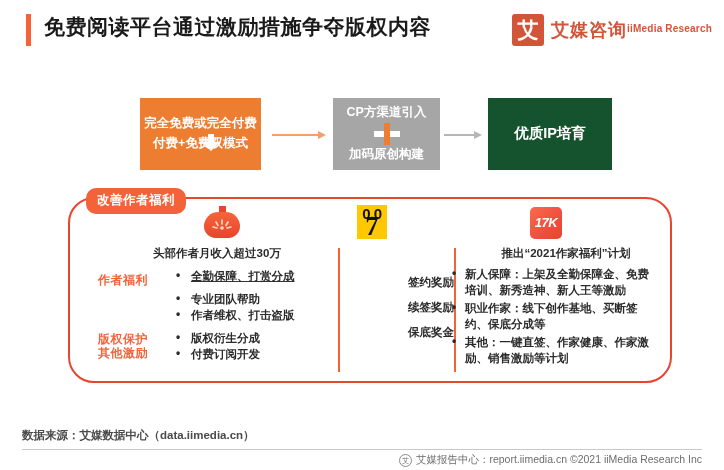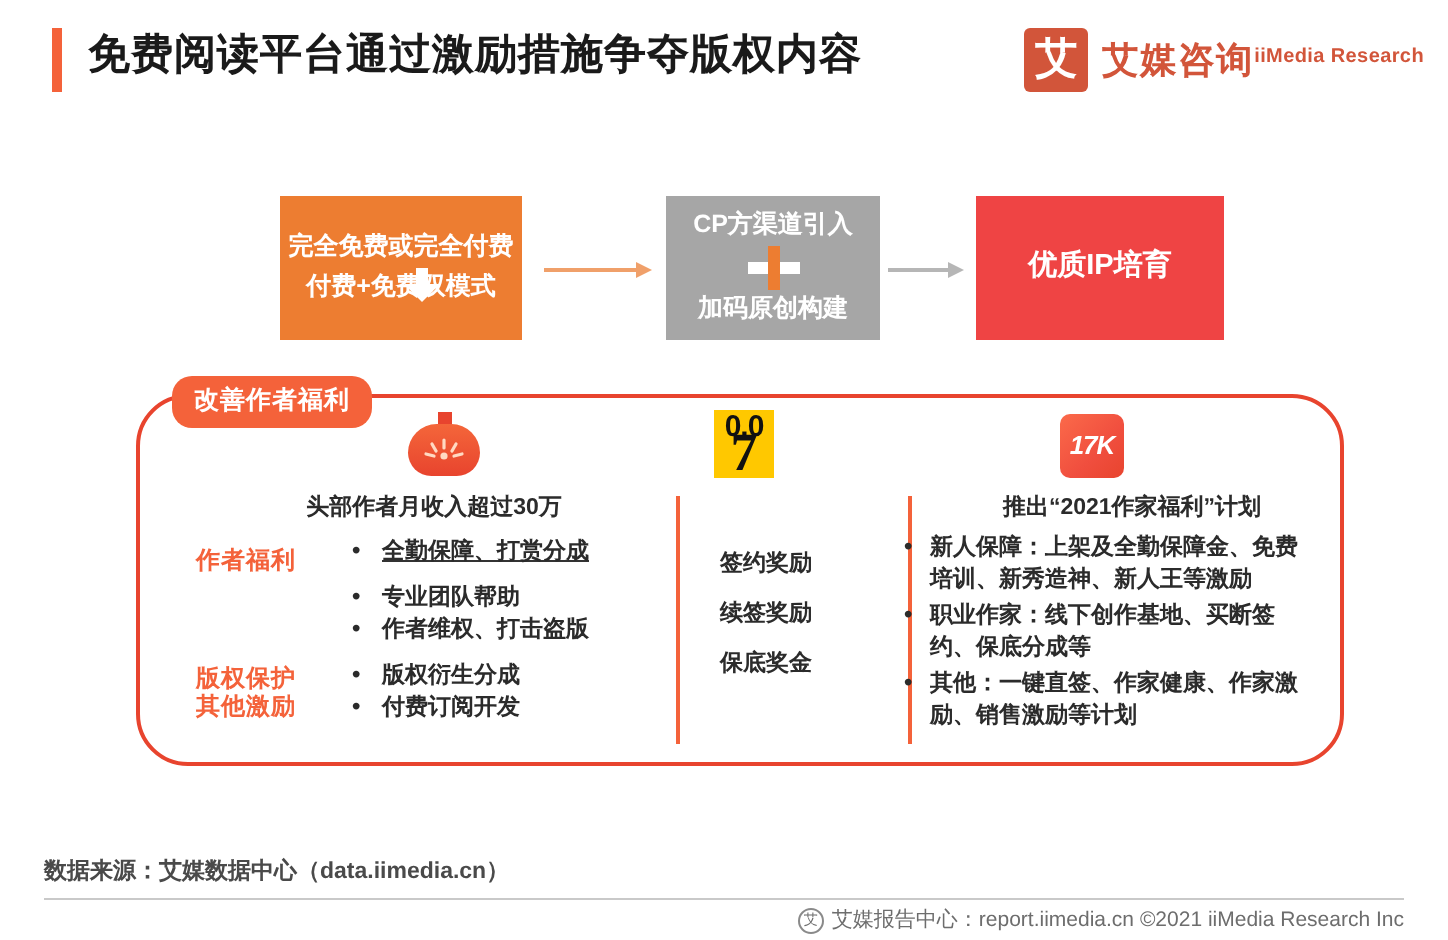--- a/index.html
+++ b/index.html
@@ -81,21 +81,21 @@
     text-align: center;
   }
   .flow-box .line {
     font-size: 12.5px;
     font-weight: bold;
     white-space: nowrap;
     line-height: 1.1;
   }
   .box-free  { left: 140px; width: 121px; background: #ED7D31; }
   .box-cp    { left: 333px; width: 107px; background: #A6A6A6; }
-  .box-ip    { left: 488px; width: 124px; background: #ef4444; }
+  .box-ip    { left: 488px; width: 124px; background: #14532d; }
   .box-ip .line { font-size: 14.5px; }
 
   .down-arrow {
     width: 0; height: 0; margin: 3px 0;
     position: relative;
   }
   .down-arrow svg { display: block; }
 
   .plus-sign {
     position: relative;
@@ -294,20 +294,21 @@
     list-style: none;
   }
   .plainlist li {
     font-size: 11.5px;
     font-weight: bold;
     color: #2b2b2b;
     line-height: 25px;
     white-space: nowrap;
     text-align: left;
     padding-left: 8px;
+    margin-left: 48px;
   }
 
   .blist-3 {
     left: 450px; top: 266px;
     width: 206px;
   }
   .blist-3 li {
     white-space: normal;
     line-height: 16px;
     margin-bottom: 2px;

